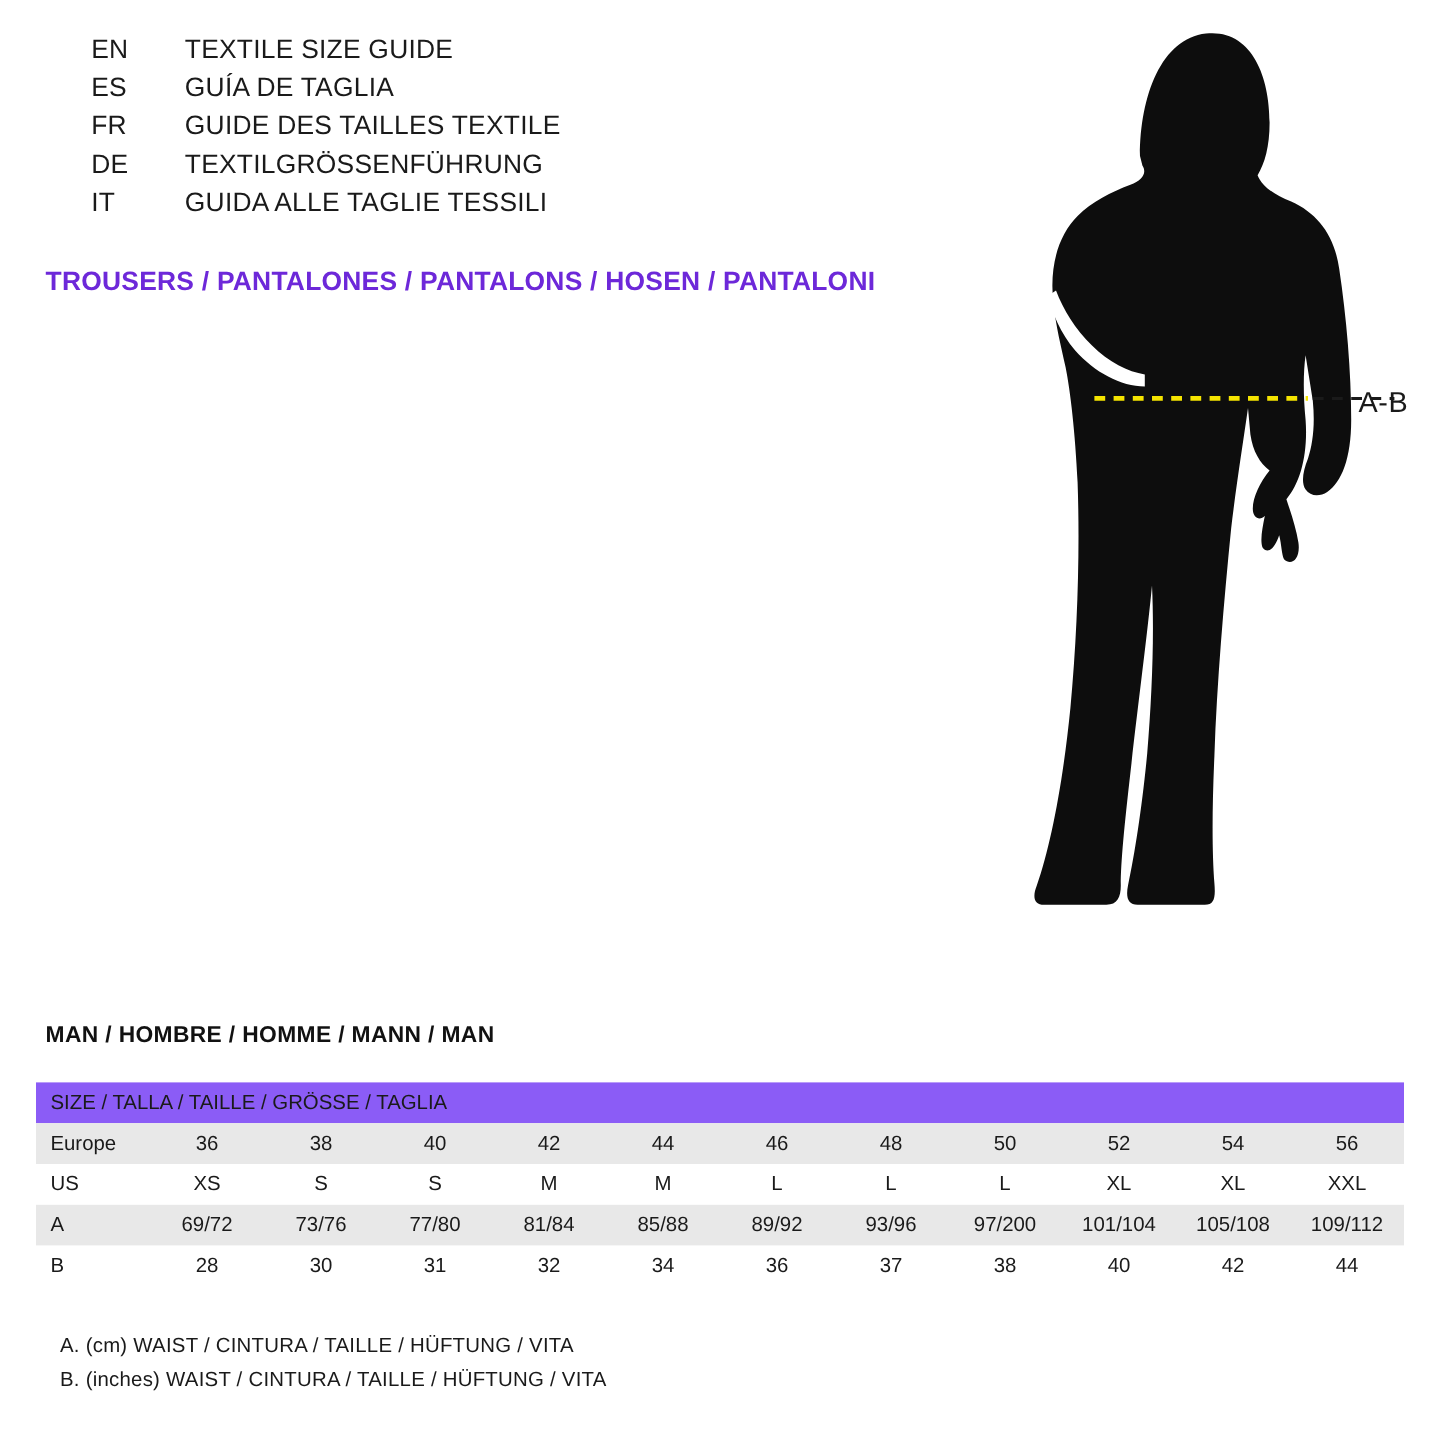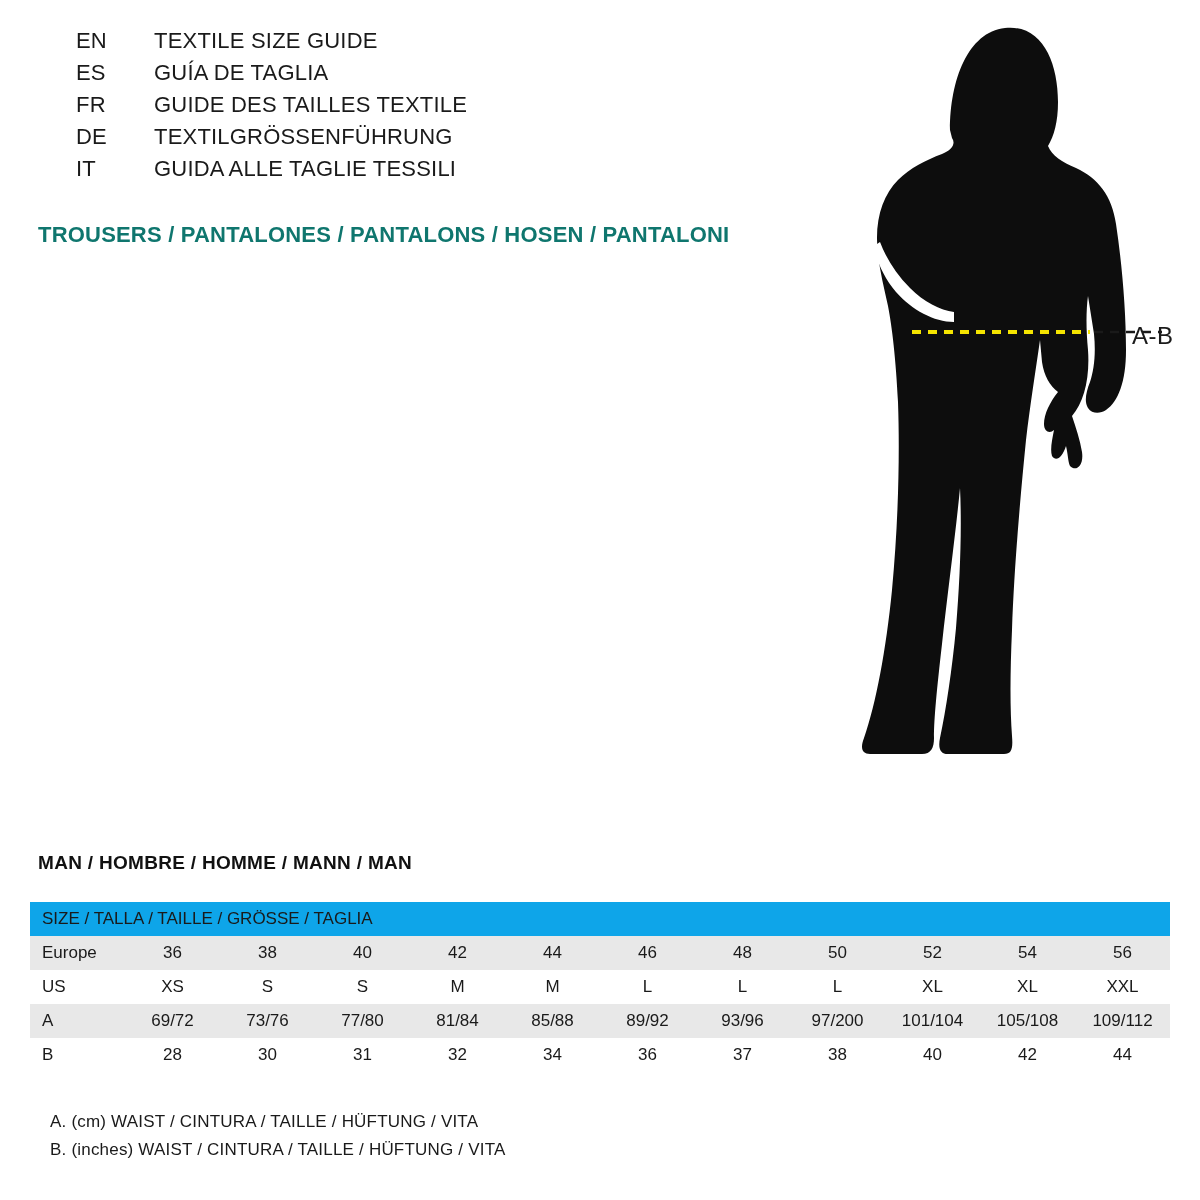--- a/index.html
+++ b/index.html
@@ -45,21 +45,21 @@
     letter-spacing: 0.2px;
     color: #1a1a1a;
   }
   .section-title {
     position: absolute;
     left: 38px;
     top: 222px;
     font-size: 22px;
     font-weight: bold;
     letter-spacing: 0.2px;
-    color: #0f766e;
+    color: #6d28d9;
   }
 
   
   .figure-wrap {
     position: absolute;
     left: 800px;
     top: 10px;
     width: 400px;
     height: 800px;
   }
@@ -95,21 +95,21 @@
   }
   table.size-table td {
     height: 34px;
     font-size: 17px;
     color: #1a1a1a;
     text-align: center;
     padding: 0;
     vertical-align: middle;
   }
   table.size-table tr.head-row td {
-    background: #0ea5e9;
+    background: #8b5cf6;
     text-align: left;
     padding-left: 12px;
     font-size: 17px;
     color: #1a1a1a;
   }
   table.size-table tr.shade td {
     background: #e8e8e8;
   }
   table.size-table tr.plain td {
     background: #ffffff;

